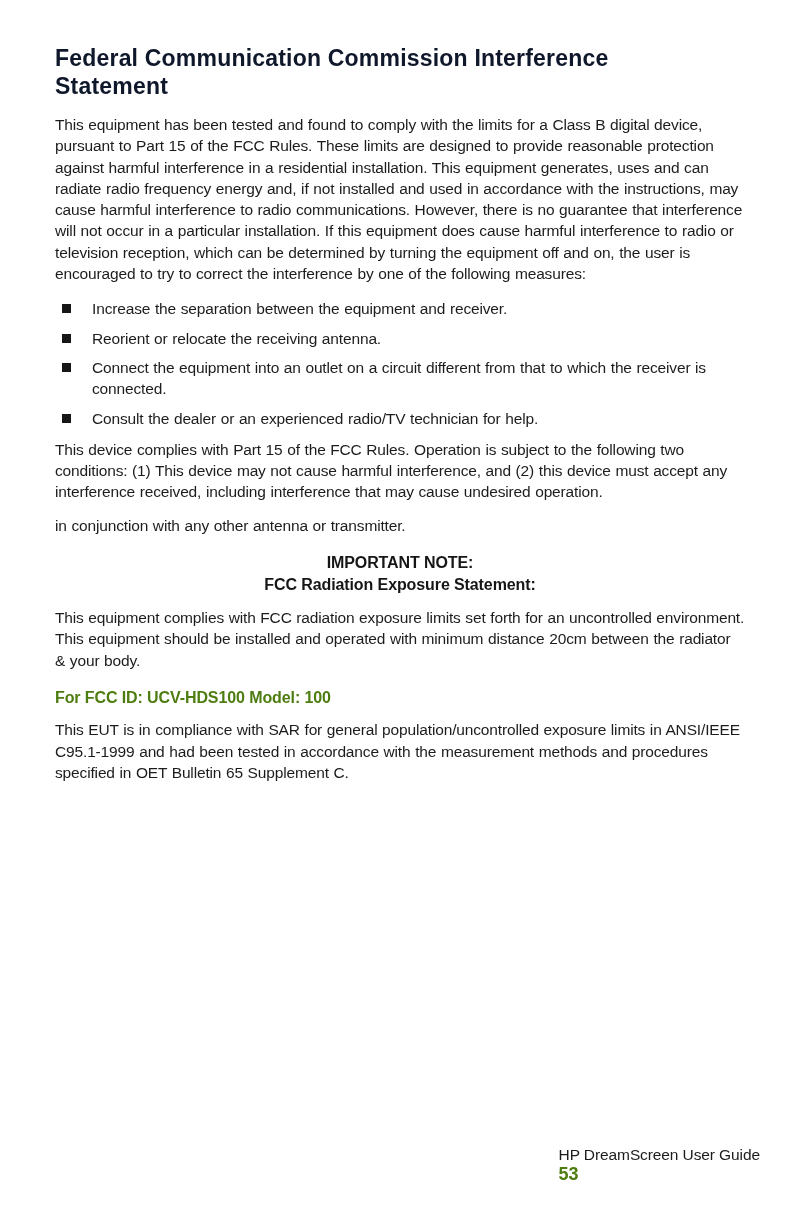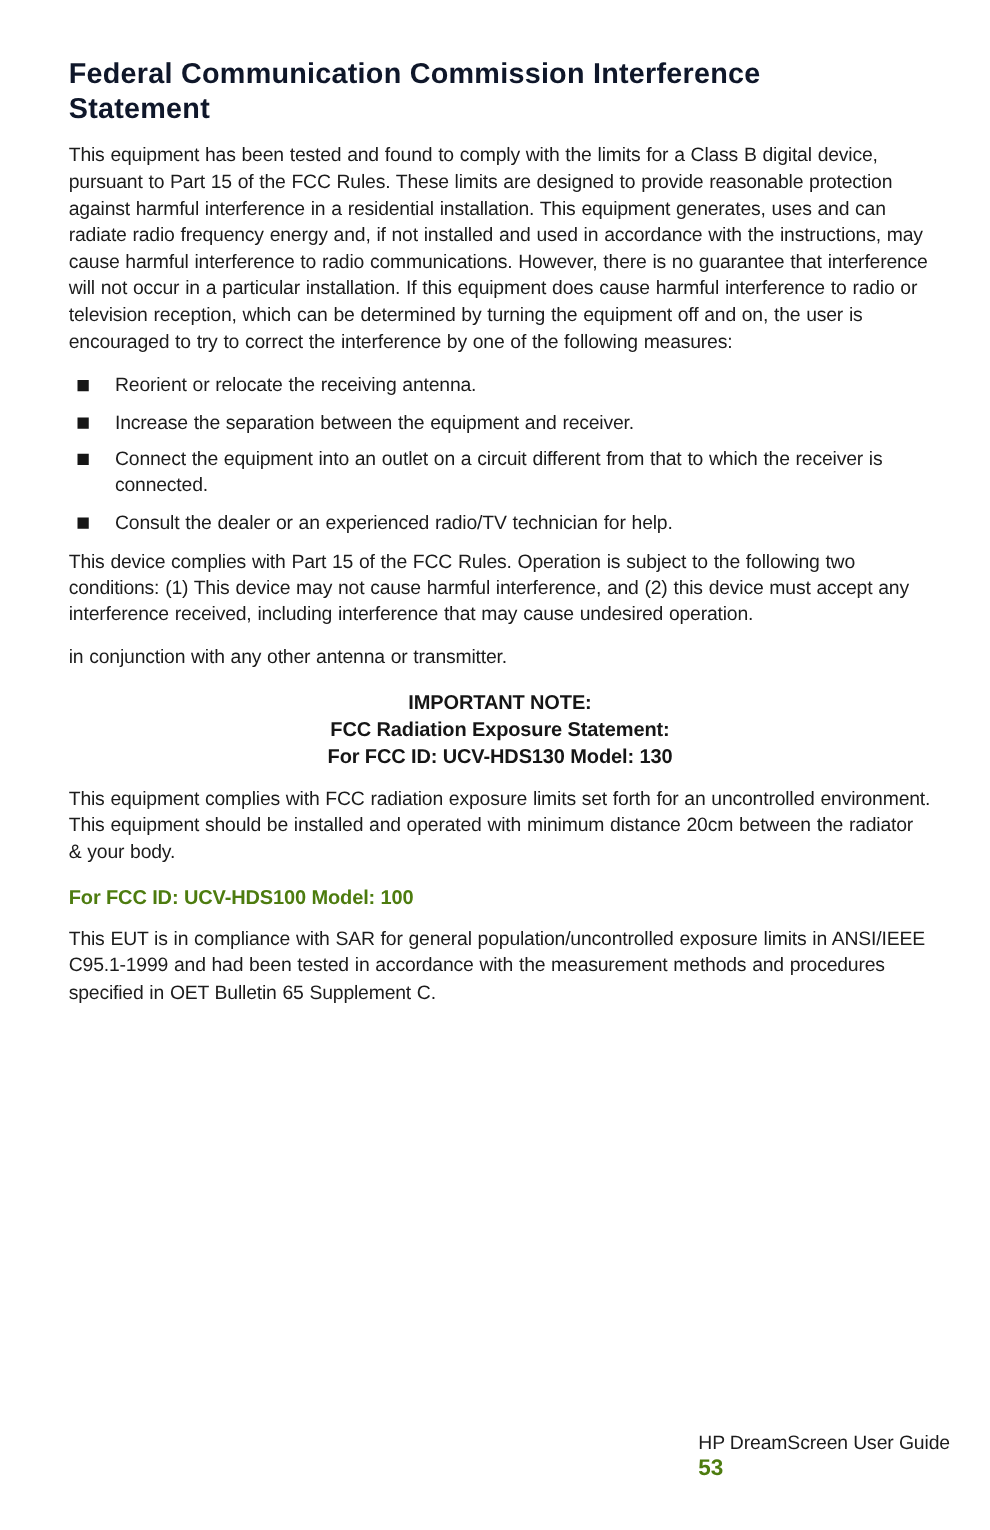--- a/index.html
+++ b/index.html
@@ -108,45 +108,44 @@
   <h1 class="page-title">
     <span>Federal Communication Commission Interference</span><br>
     <span>Statement</span>
   </h1>
 
   <p class="body-para">This equipment has been tested and found to comply with the limits for a Class B digital device, pursuant to Part 15 of the FCC Rules. These limits are designed to provide reasonable protection against harmful interference in a residential installation. This equipment generates, uses and can radiate radio frequency energy and, if not installed and used in accordance with the instructions, may cause harmful interference to radio communications. However, there is no guarantee that interference will not occur in a particular installation. If this equipment does cause harmful interference to radio or television reception, which can be determined by turning the equipment off and on, the user is encouraged to try to correct the interference by one of the following measures:</p>
 
   <ul class="measures-list">
     <li class="measure-item">
       <span class="bullet-square"></span>
-      <span class="measure-text">Reorient or relocate the receiving antenna.</span>
+      <span class="measure-text">Increase the separation between the equipment and receiver.</span>
     </li>
     <li class="measure-item">
       <span class="bullet-square"></span>
-      <span class="measure-text">Increase the separation between the equipment and receiver.</span>
+      <span class="measure-text">Reorient or relocate the receiving antenna.</span>
     </li>
     <li class="measure-item">
       <span class="bullet-square"></span>
       <span class="measure-text">Connect the equipment into an outlet on a circuit different from that to which the receiver is connected.</span>
     </li>
     <li class="measure-item">
       <span class="bullet-square"></span>
       <span class="measure-text">Consult the dealer or an experienced radio/TV technician for help.</span>
     </li>
   </ul>
 
   <p class="body-para">This device complies with Part 15 of the FCC Rules. Operation is subject to the following two conditions: (1) This device may not cause harmful interference, and (2) this device must accept any interference received, including interference that may cause undesired operation.</p>
 
 
   <p class="body-para">in conjunction with any other antenna or transmitter.</p>
 
   <div class="note-block">
     <div class="note-line">IMPORTANT NOTE:</div>
     <div class="note-line">FCC Radiation Exposure Statement:</div>
-    <div class="note-line">For FCC ID: UCV-HDS130 Model: 130</div>
   </div>
 
   <p class="body-para">This equipment complies with FCC radiation exposure limits set forth for an uncontrolled environment. This equipment should be installed and operated with minimum distance 20cm between the radiator &amp; your body.</p>
 
   <div class="sub-heading">For FCC ID: UCV-HDS100 Model: 100</div>
 
   <p class="body-para">This EUT is in compliance with SAR for general population/uncontrolled exposure limits in ANSI/IEEE C95.1-1999 and had been tested in accordance with the measurement methods and procedures specified in OET Bulletin 65 Supplement C.</p>
 
 </div>
 

